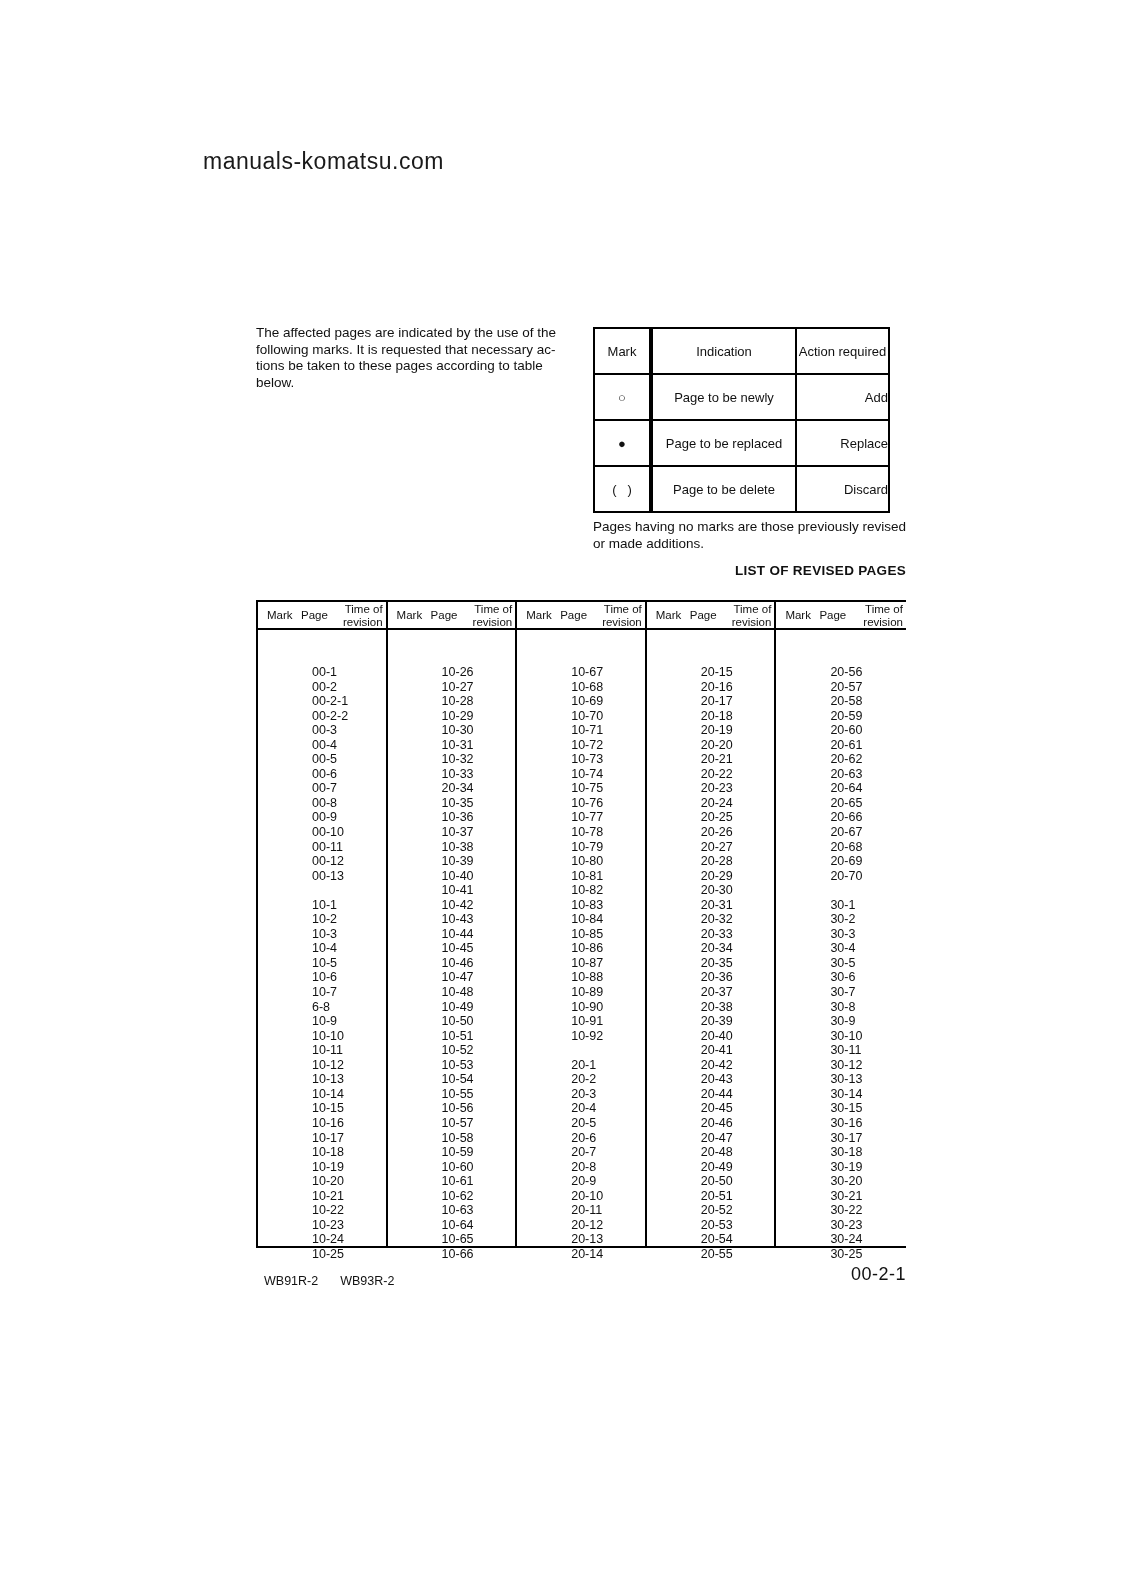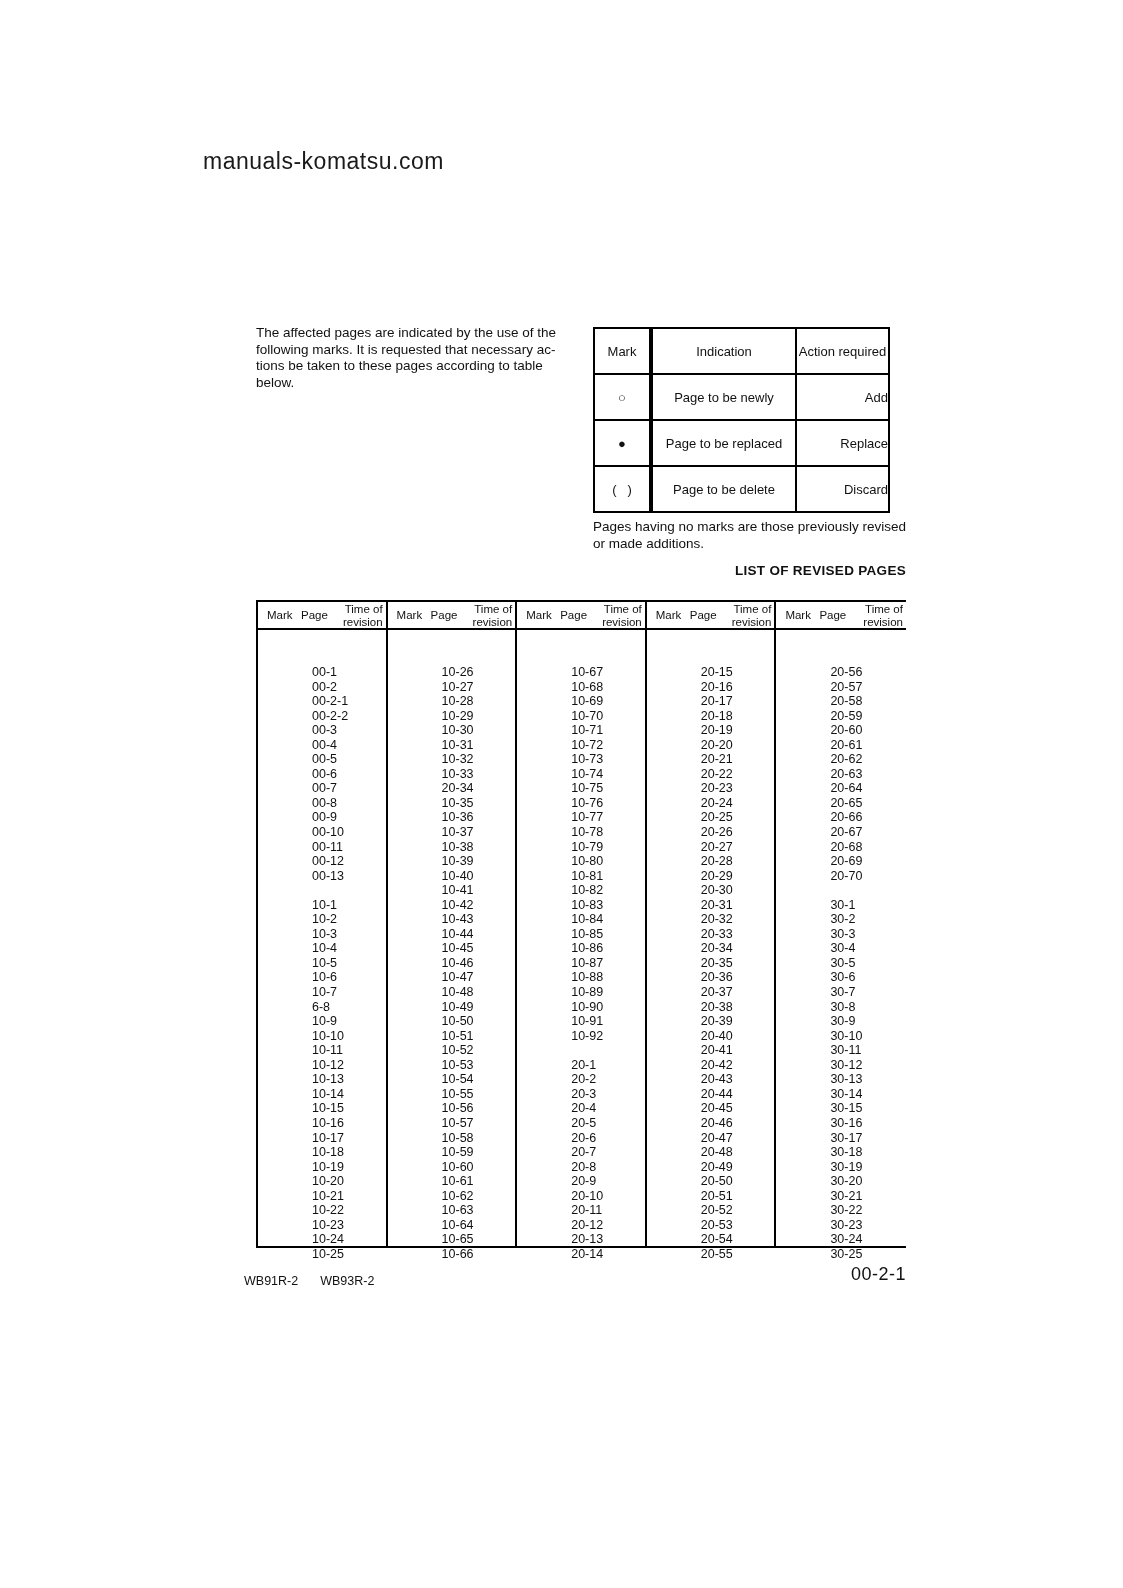--- a/index.html
+++ b/index.html
@@ -76,21 +76,21 @@
   .col-header .h-page{width:38px;text-align:left;}
   .col-header .h-time{flex:1;text-align:right;padding-right:3px;line-height:12.5px;padding-top:1px;}
   .col-body{padding-top:15px;margin-top:20px;}
   .cell{
     height:14.55px;line-height:14.55px;
     font-size:12.5px;
     padding-left:54px;white-space:nowrap;
   }
   
   .footer-left{
-    position:absolute;left:244px;top:1274px;
+    position:absolute;left:264px;top:1274px;
     font-size:12.5px;
   }
   .footer-left span{margin-right:22px;}
   .footer-right{
     position:absolute;left:700px;top:1264px;width:206px;
     text-align:right;font-size:18px;letter-spacing:0.5px;
   }
 </style>
 </head>
 <body>

